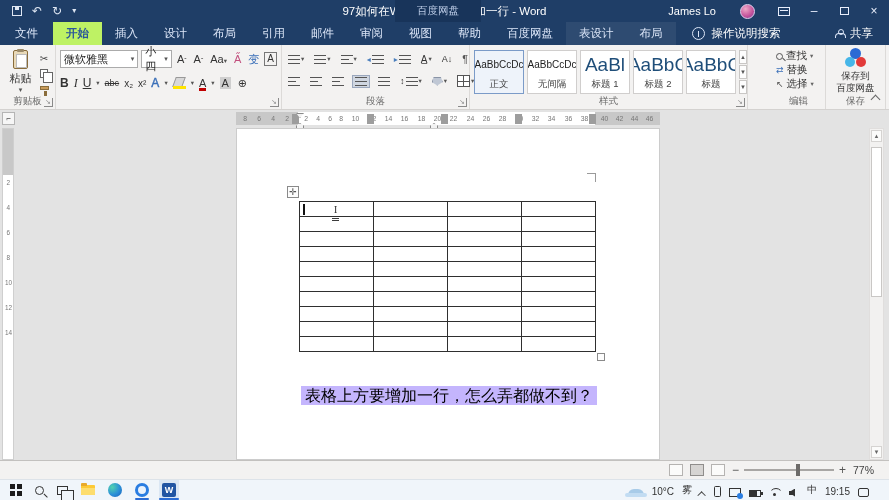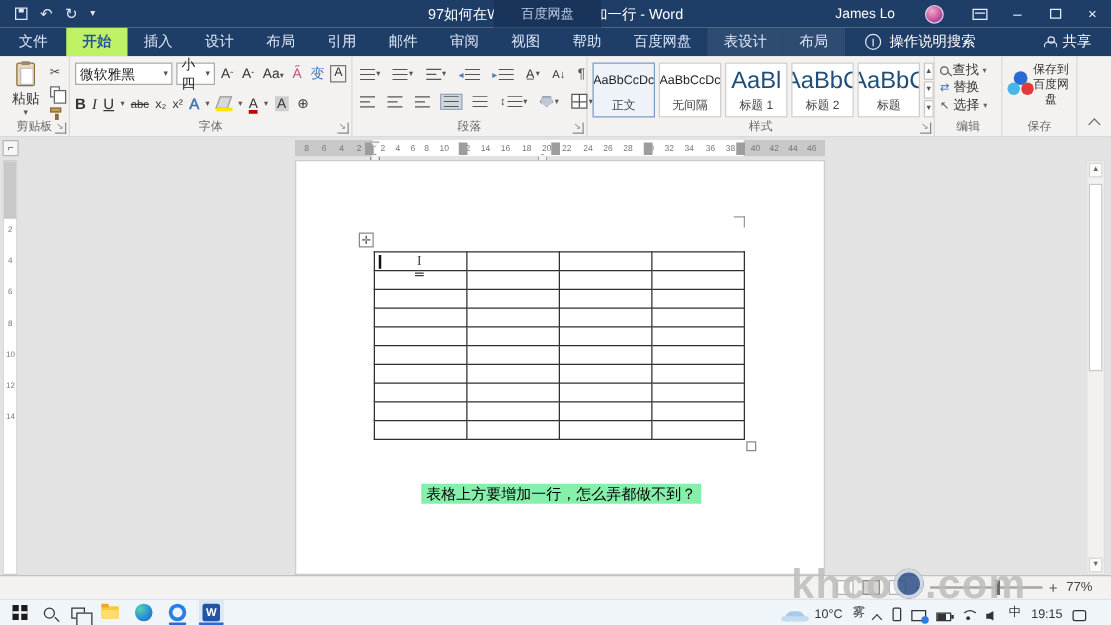--- a/index.html
+++ b/index.html
@@ -109,21 +109,21 @@
   .stylecards { display:flex; gap:3px; padding-top:2px; }
   .stylecard { width:50px; height:44px; background:#fff; border:1px solid #d0cecd; display:flex; flex-direction:column; align-items:center; justify-content:flex-end; overflow:hidden; }
   .stylecard.sel { border:1px solid #7b9bc8; background:#eef3fa; }
   .sprev { font-size:10px; color:#222; white-space:nowrap; flex:1; display:flex; align-items:center; }
   .sprev.big { font-size:19px; color:#1f4e79; font-weight:500; }
   .sname { font-size:9.5px; color:#444; padding-bottom:2px; white-space:nowrap; }
   .stylescroll { width:13px; margin-left:3px; display:flex; flex-direction:column; gap:1px; padding-top:2px; }
   .sscr { height:14px; border:1px solid #c9c7c5; background:#fdfdfd; font-size:6px; color:#555; text-align:center; line-height:13px; }
 
   
-  .g-edit { width:54px; padding-top:4px; }
+  .g-edit { width:54px; padding-top:4px;margin-left:24px; }
   .editrow { display:flex; align-items:center; gap:3px; height:14px; font-size:10.5px; color:#333; white-space:nowrap; }
   .mag { width:7px; height:7px; border:1.2px solid #555; border-radius:50%; position:relative; flex:none; }
   .mag::after { content:""; position:absolute; left:5px; top:5px; width:4px; height:1.2px; background:#555; transform:rotate(45deg); }
   .repicon { font-size:9px; color:#3a6fb8; }
   .selicon { font-size:9px; color:#555; }
   .dd { font-size:6.5px; color:#666; }
 
   
   .g-save { width:60px; display:flex; flex-direction:column; align-items:center; padding-top:3px; }
   .bdlogo { width:22px; height:20px; position:relative; }
@@ -159,21 +159,21 @@
   .doctable { position:absolute; left:62px; top:72px; width:297px; height:150px; border-collapse:collapse; table-layout:fixed; }
   .doctable td { border:1px solid #2f2f2f; height:15px; position:relative; }
   .caret { position:absolute; left:3px; top:2px; width:1.5px; height:11px; background:#111; }
   .ibeam { position:absolute; left:94px; top:74px; width:9px; height:14px; color:#3c3c3c; font-size:11px; font-family:"Liberation Serif",serif; line-height:13px; text-align:center; }
   .ibeam::before { content:"I"; }
   .ibeam::after { content:""; position:absolute; left:1px; bottom:-4px; width:7px; height:3px; background:
      linear-gradient(#3c3c3c,#3c3c3c) 0 0/7px 1px no-repeat,
      linear-gradient(#3c3c3c,#3c3c3c) 0 2px/7px 1px no-repeat; }
   .resizehandle { position:absolute; left:360px; top:224px; width:8px; height:8px; background:#fdfdfd; border:1px solid #8a8a8a; }
   .hltext { position:absolute; left:0; top:257px; width:424px; text-align:center; }
-  .hltext span { background:#86efac; color:#000; font-size:12px; padding:1px 4px; }
+  .hltext span { background:#c4b5fd; color:#000; font-size:16px; padding:1px 4px; }
   .vscroll { position:absolute; right:5px; top:0; width:15px; height:332px; background:#f2f1f0; border:1px solid #e0dedd; }
   .varrow { position:absolute; left:1px; width:11px; height:12px; background:#fbfbfa; border:1px solid #d5d3d1; font-size:6px; color:#666; text-align:center; line-height:11px; }
   .vthumb { position:absolute; left:1px; top:18px; width:11px; height:150px; background:#fff; border:1px solid #c9c7c5; }
 
   
   .statusbar { position:relative; height:19px; background:#f3f2f1; border-top:1px solid #c3c1bf; display:flex; align-items:center; font-size:10.5px; color:#444; }
   .sb-left { display:flex; align-items:center; gap:14px; padding-left:8px; }
   .bookicon { width:12px; height:9px; border:1px solid #666; border-radius:1px; position:relative; background:#fff; }
   .bookicon::after { content:""; position:absolute; left:5px; top:0; width:1px; height:8px; background:#666; }
   .inserticon { width:10px; height:10px; border:1px solid #888; background:#fff; }
@@ -334,21 +334,20 @@
         <span class="subsup">x²</span>
         <span class="effectA">A</span>
           <span class="tinyarr">▾</span>
         <span class="hlicon"></span>
           <span class="tinyarr">▾</span>
         <span class="fcicon">A</span>
           <span class="tinyarr">▾</span>
         <span class="shadeA">A</span>
         <span class="fbtn">⊕</span>
       </div>
-      <div class="glabel">字体</div>
       <div class="launcher">↘</div>
     </div>
 
     <div class="rgroup g-para">
       <div class="prow">
         <span class="pbtn">
             <span class="lines"></span>
             <span class="tinyarr">▾</span>
           </span>
         <span class="pbtn">
@@ -452,21 +451,21 @@
       </div>
       <div class="editrow">
         <span class="selicon">↖</span>
         <span>选择</span>
         <span class="dd">▾</span>
       </div>
       <div class="glabel">编辑</div>
     </div>
 
     <div class="rgroup g-save">
-      <div style="display:flex;flex-direction:row;align-items:center;">
+      <div style="display:flex;flex-direction:column;align-items:center;">
         <span class="bdlogo">
             <i class="c1"></i>
             <i class="c2"></i>
             <i class="c3"></i>
           </span>
         <span class="savetext">
           <span>保存到</span><br>
           <span>百度网盘</span>
         </span>
       </div>
@@ -630,26 +629,20 @@
         <span class="zsign">−</span>
         <span class="ztrack">
             <span class="zthumb"></span>
           </span>
         <span class="zsign">+</span>
       </div>
       <span class="zoomval">77%</span>
     </div>
   </div>
 
-  <div class="watermark">
-    <span>khc</span>
-    <span>o</span>
-    <span class="wmcircle"></span>
-    <span>.com</span>
-  </div>
 
   <div class="taskbar">
     <div class="tb-apps">
       <span class="tbicon">
           <span class="starticon"></span>
         </span>
       <span class="tbicon">
           <span class="searchicon"></span>
         </span>
       <span class="tbicon">

